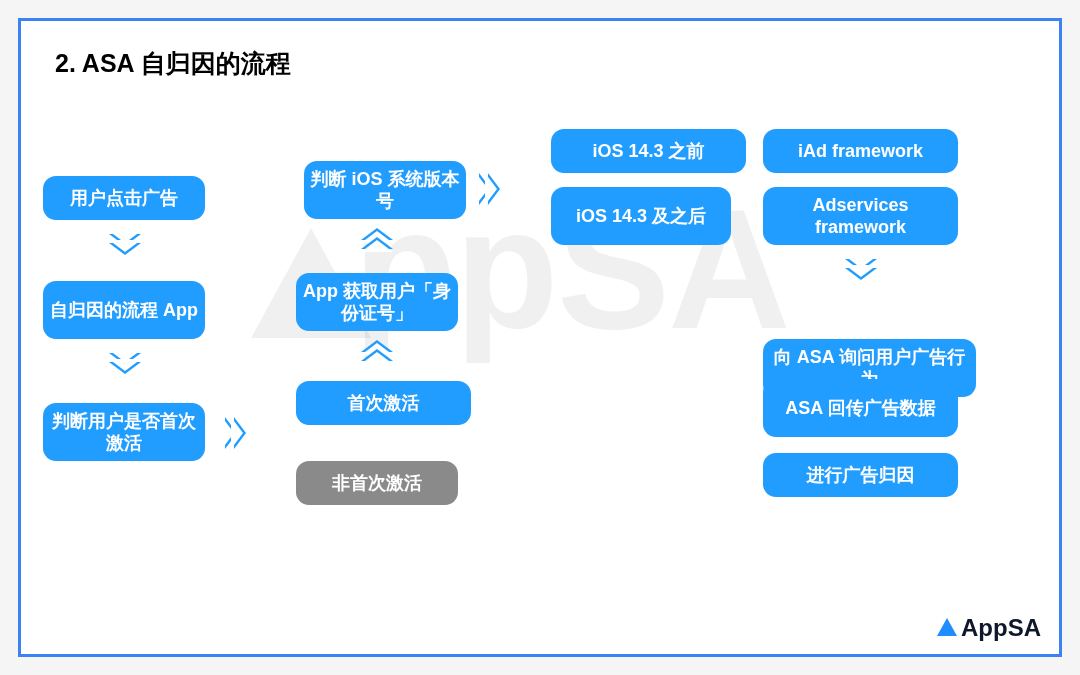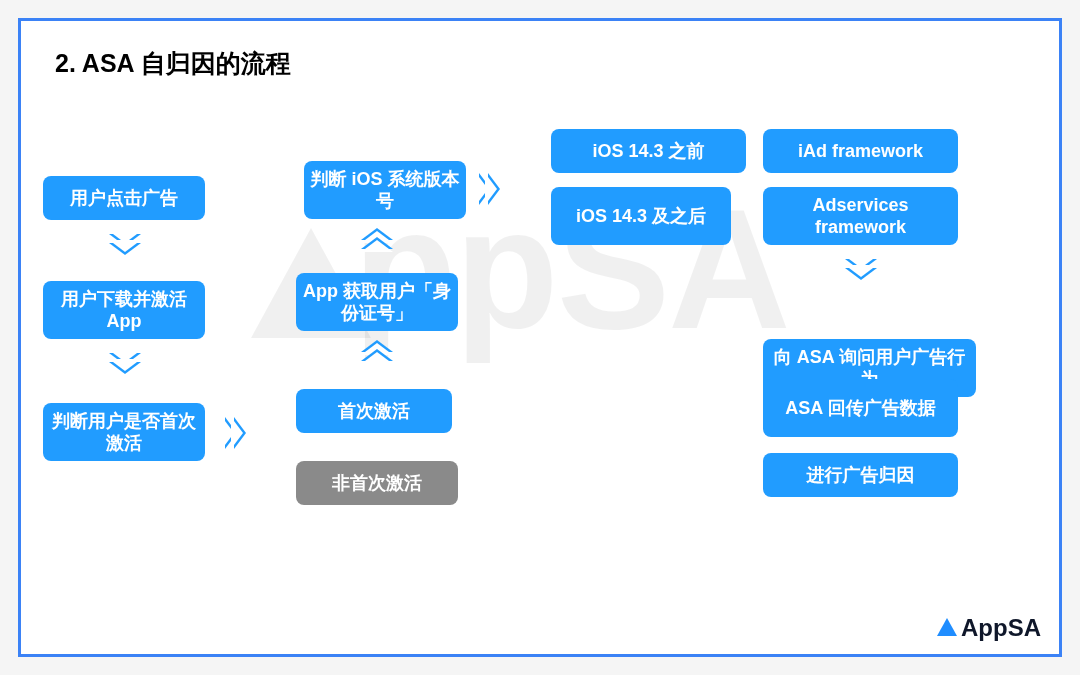--- a/index.html
+++ b/index.html
@@ -57,21 +57,21 @@
       background: #219cff;
       color: #fff;
       font-size: 18px;
       font-weight: 700;
       display: flex;
       align-items: center;
       justify-content: center;
       text-align: center;
       padding: 12px 6px;
       line-height: 1.25;
-      border-radius: 8px;
+      border-radius: 13px;
     }
     .gray {
       background: #8a8a8a;
     }
 
     
     .arrow {
       position: absolute;
       display: flex;
       flex-direction: column;
@@ -152,21 +152,21 @@
 
   <div class="title">2. ASA 自归因的流程</div>
 
   <div class="watermark"><span class="wm-tri"></span>ppSA</div>
 
   <div class="box" style="left:22px; top:155px; width:162px; height:44px;">用户点击广告</div>
   <div class="arrow" style="left:88px; top:213px;">
       <span class="chev-down"></span>
       <span class="chev-down"></span>
     </div>
-  <div class="box" style="left:22px; top:260px; width:162px; height:58px;">用户下载并激活 App</div>
+  <div class="box" style="left:22px; top:260px; width:162px; height:58px;">自归因的流程 App</div>
   <div class="arrow" style="left:88px; top:332px;">
       <span class="chev-down"></span>
       <span class="chev-down"></span>
     </div>
   <div class="box" style="left:22px; top:382px; width:162px; height:58px;">判断用户是否首次激活</div>
 
   <div class="arrow horiz" style="left:204px; top:396px;">
       <span class="chev-right"></span>
       <span class="chev-right"></span>
     </div>
@@ -174,21 +174,21 @@
   <div class="box" style="left:275px; top:140px; width:162px; height:58px;margin-left:8px;">判断 iOS 系统版本号</div>
   <div class="arrow" style="left:340px; top:210px;">
       <span class="chev-up"></span>
       <span class="chev-up"></span>
     </div>
   <div class="box" style="left:275px; top:252px; width:162px; height:58px;">App 获取用户「身份证号」</div>
   <div class="arrow" style="left:340px; top:322px;">
       <span class="chev-up"></span>
       <span class="chev-up"></span>
     </div>
-  <div class="box" style="left:275px; top:368px; width:156px; height:44px;">首次激活</div>
+  <div class="box" style="left:275px; top:360px; width:175px; height:44px;">首次激活</div>
   <div class="box gray" style="left:275px; top:424px; width:162px; height:44px;margin-top:16px;">非首次激活</div>
 
   <div class="arrow horiz" style="left:458px; top:152px;">
       <span class="chev-right"></span>
       <span class="chev-right"></span>
     </div>
 
   <div class="box" style="left:530px; top:108px; width:195px; height:44px;">iOS 14.3 之前</div>
   <div class="box" style="left:742px; top:108px; width:195px; height:44px;">iAd framework</div>
 

